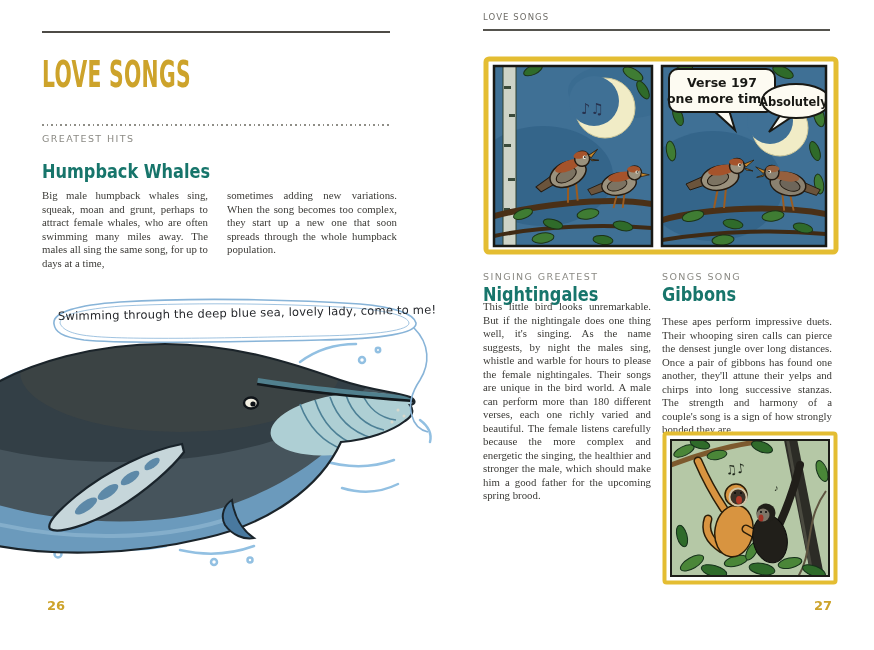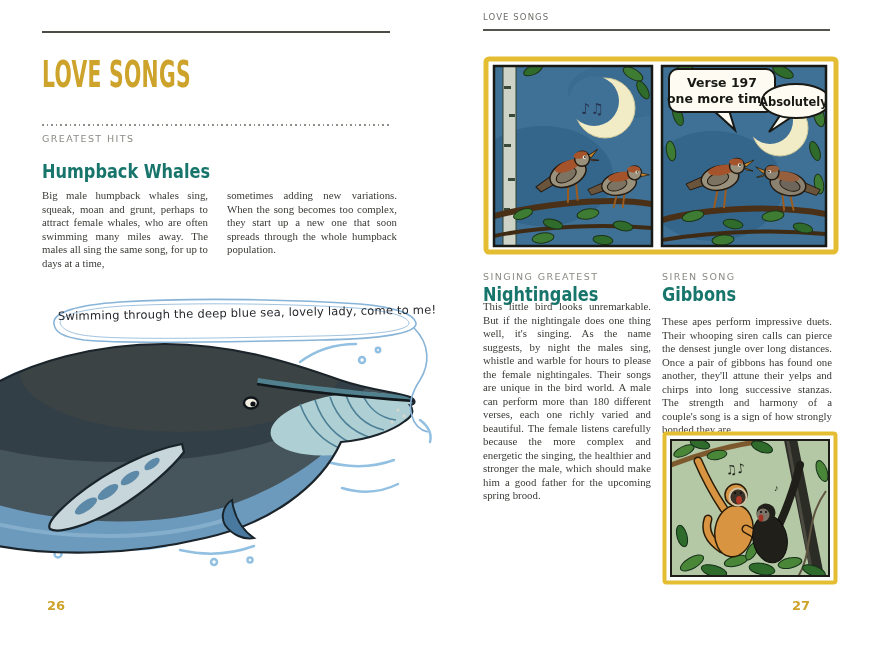--- a/index.html
+++ b/index.html
@@ -21,21 +21,21 @@
             color:#3b3a36;text-align:justify;}
   .col1{position:absolute;left:42px;top:189px;width:166px;}
   .col2{position:absolute;left:227px;top:189px;width:170px;}
   .whale-svg{position:absolute;left:0px;top:292px;width:437px;height:300px;}
   .whale-bubble-text{position:absolute;left:58px;top:306px;width:352px;text-align:center;
                      font-family:"DejaVu Sans",sans-serif;font-size:11.5px;color:#26282c;
                      letter-spacing:.2px;transform:rotate(-1deg);white-space:nowrap;}
   .pagenum{position:absolute;font-family:"DejaVu Sans",sans-serif;font-weight:bold;
            font-size:13px;color:#cda32b;}
   .pagenum-l{left:47px;top:598px;}
-  .pagenum-r{left:792px;top:598px;}
+  .pagenum-r{left:814px;top:598px;}
   
   .running-label{position:absolute;left:483px;top:12px;font-size:8.5px;letter-spacing:1.1px;
                  color:#6f6d68;font-family:"DejaVu Sans",sans-serif;}
   .rule-right{position:absolute;left:483px;top:29px;width:347px;height:1.5px;background:#55534e;}
   .comic-svg{position:absolute;left:483px;top:56px;width:356px;height:202px;}
   .kicker-n{position:absolute;left:483px;top:271px;}
   .kicker-g{position:absolute;left:662px;top:271px;}
   .heading-n{position:absolute;left:483px;top:283px;}
   .heading-g{position:absolute;left:662px;top:283px;}
   .coln{position:absolute;left:483px;top:300px;width:168px;}
@@ -289,21 +289,21 @@
         </g>
       </g>
       <rect x="179" y="10" width="164" height="180" fill="none" stroke="#181814" stroke-width="2.5"></rect>
     </g>
   </svg>
 
   <div class="kicker kicker-n">SINGING GREATEST</div>
   <div class="heading heading-n">Nightingales</div>
   <div class="bodytext coln">This little bird looks unremarkable. But if the nightingale does one thing well, it's singing. As the name suggests, by night the males sing, whistle and warble for hours to please the female nightingales. Their songs are unique in the bird world. A male can perform more than 180 different verses, each one richly varied and beautiful. The female listens carefully because the more complex and energetic the singing, the healthier and stronger the male, which should make him a good father for the upcoming spring brood.</div>
 
-  <div class="kicker kicker-g">SIREN SONG</div>
+  <div class="kicker kicker-g">SONGS SONG</div>
   <div class="heading heading-g">Gibbons</div>
   <div class="bodytext colg">These apes perform impressive duets. Their whooping siren calls can pierce the densest jungle over long distances. Once a pair of gibbons has found one another, they'll attune their yelps and chirps into long successive stanzas. The strength and harmony of a couple's song is a sign of how strongly bonded they are.</div>
 
   <svg class="gibbon-svg" viewBox="0 0 176 154">
     <defs>
         <clipPath id="gp">
           <rect x="9" y="9" width="158" height="136"></rect>
         </clipPath>
       </defs>
     <rect x="2.5" y="2.5" width="171" height="149" rx="2" fill="#ffffff" stroke="#e4bd32" stroke-width="4"></rect>

